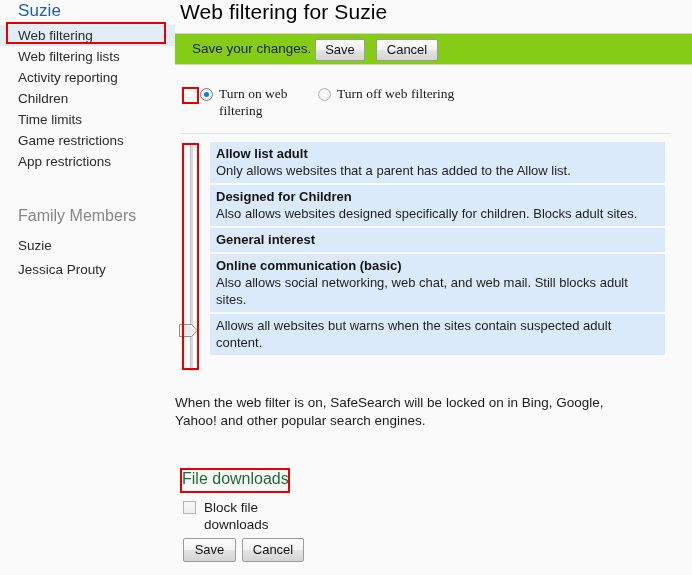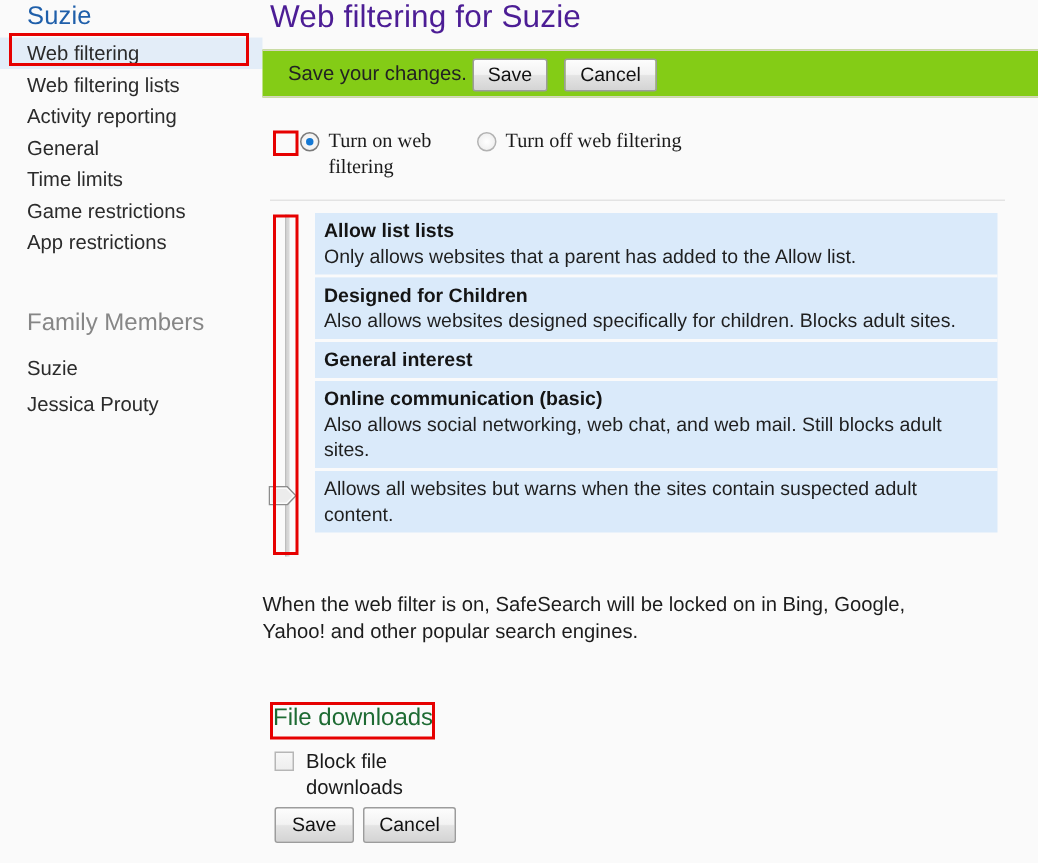--- a/index.html
+++ b/index.html
@@ -77,21 +77,21 @@
   #main {
     position: absolute;
     left: 175px; top: 0;
     width: 517px;
     height: 575px;
   }
   .page-title {
     position: absolute;
     left: 5px; top: 0px;
     font-size: 21px;
-    color: #4c1d95;
+    color: #000000;
     letter-spacing: 0.1px;
   }
 
   
   .save-bar {
     position: absolute;
     left: 0; top: 33px;
     width: 517px;
     height: 32px;
     background: #84cc16;
@@ -279,21 +279,21 @@
 </head>
 <body>
 
 <div id="sidebar">
   <div class="side-user-title">Suzie</div>
 
   <div class="nav-list">
     <div class="nav-item selected">Web filtering</div>
     <div class="nav-item">Web filtering lists</div>
     <div class="nav-item">Activity reporting</div>
-    <div class="nav-item">General</div>
+    <div class="nav-item">Children</div>
     <div class="nav-item">Time limits</div>
     <div class="nav-item">Game restrictions</div>
     <div class="nav-item">App restrictions</div>
   </div>
 
   <div class="side-group-title">Family Members</div>
 
   <div class="member-list">
     <div class="member-item">Suzie</div>
     <div class="member-item">Jessica Prouty</div>
@@ -327,21 +327,21 @@
     <div class="slider-track"></div>
     <div class="slider-thumb">
       <svg width="19" height="13" viewBox="0 0 19 13">
         <path d="M0.5,0.5 L12.5,0.5 L18.2,6.5 L12.5,12.5 L0.5,12.5 Z" fill="#ececec" stroke="#8c8c8c" stroke-width="1"></path>
         <path d="M1.5,1.5 L12,1.5 L16.8,6.5 L12,11.5 L1.5,11.5 Z" fill="none" stroke="#ffffff" stroke-width="1" opacity="0.75"></path>
       </svg>
     </div>
 
     <div class="level-list">
       <div class="level-item">
-        <div class="level-name">Allow list lists</div>
+        <div class="level-name">Allow list adult</div>
         <div class="level-desc">Only allows websites that a parent has added to the Allow list.</div>
       </div>
       <div class="level-item">
         <div class="level-name">Designed for Children</div>
         <div class="level-desc">Also allows websites designed specifically for children. Blocks adult sites.</div>
       </div>
       <div class="level-item">
         <div class="level-name">General interest</div>
       </div>
       <div class="level-item">

